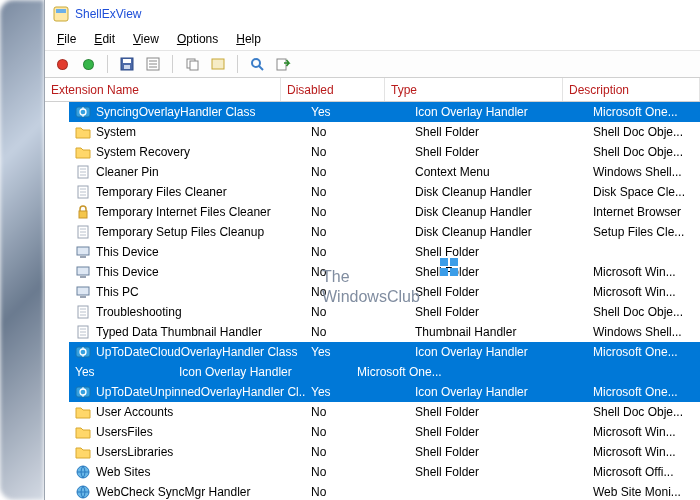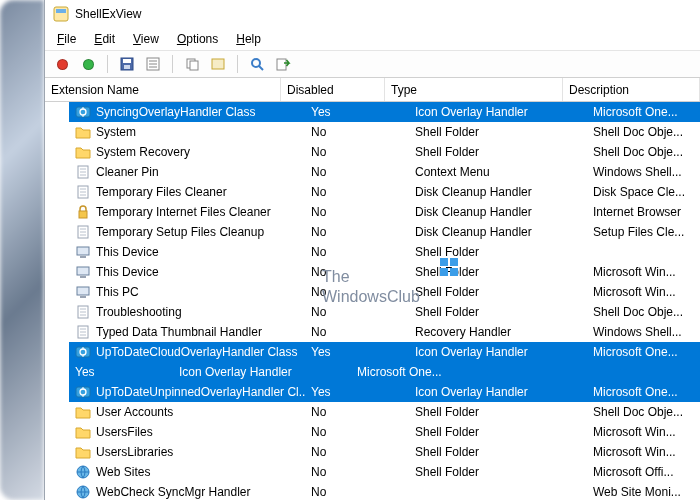--- a/index.html
+++ b/index.html
@@ -37,21 +37,21 @@
   }
   .titlebar {
     display: flex;
     align-items: center;
     height: 28px;
     padding-left: 8px;
     gap: 6px;
     background: #ffffff;
   }
   .titlebar .app-icon svg { display:block; }
-  .titlebar .title { font-size: 12px; color: #000000; }
+  .titlebar .title { font-size: 12px; color: #1d4ed8; }
   .menubar {
     display: flex;
     align-items: center;
     height: 22px;
     padding-left: 4px;
     gap: 2px;
     background: #ffffff;
   }
   .menubar .menu-item {
     padding: 2px 8px;
@@ -78,21 +78,21 @@
   .dot { width:11px; height:11px; border-radius:50%; border:1px solid rgba(0,0,0,0.25); }
   .dot.red { background:#e23b2e; }
   .dot.green { background:#37b64a; }
   .header-row {
     display:flex;
     height:24px;
     border-bottom:1px solid #d0d0d0;
     background:#ffffff;
     align-items:center;
     font-size:12px;
-    color:#000000;
+    color:#b91c1c;
   }
   .header-row .col {
     border-right:1px solid #e3e3e3;
     height:100%;
     display:flex;
     align-items:center;
     padding-left:6px;
   }
   .col-name { width:236px; }
   .col-disabled { width:104px; }
@@ -396,21 +396,21 @@
             <svg width="16" height="16">
               <rect x="3" y="2" width="10" height="12" fill="#ffffff" stroke="#9aa4b4"></rect>
               <line x1="5" y1="5" x2="11" y2="5" stroke="#b8c0cc"></line>
               <line x1="5" y1="8" x2="11" y2="8" stroke="#b8c0cc"></line>
               <line x1="5" y1="11" x2="11" y2="11" stroke="#b8c0cc"></line>
             </svg>
           </span>
           <span>Typed Data Thumbnail Handler</span>
         </div>
         <div class="col col-disabled">No</div>
-        <div class="col col-type">Recovery Handler</div>
+        <div class="col col-type">Thumbnail Handler</div>
         <div class="col col-desc">Windows Shell...</div>
       </div>
       <div class="row selected">
         <div class="col col-name">
           <span class="icon16">
             <svg width="16" height="16">
               <rect x="1" y="3" width="14" height="10" rx="2" fill="#35a0e0" stroke="#1573b0"></rect>
               <circle cx="8" cy="8" r="3" fill="none" stroke="#fff" stroke-width="1.3"></circle>
               <path d="M8 5 L8 3 M8 11 L8 13" stroke="#fff"></path>
             </svg>

